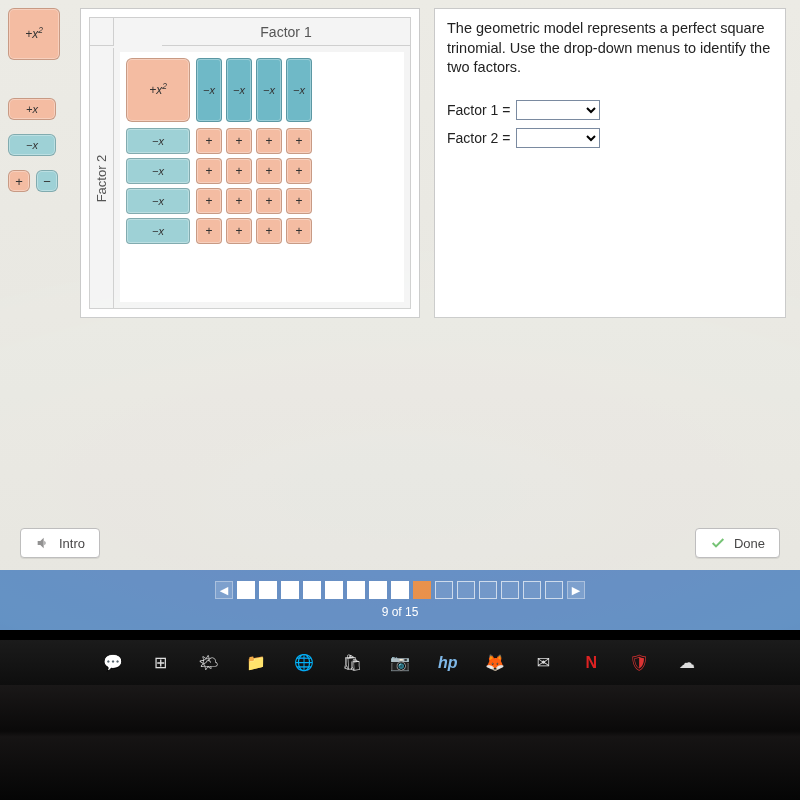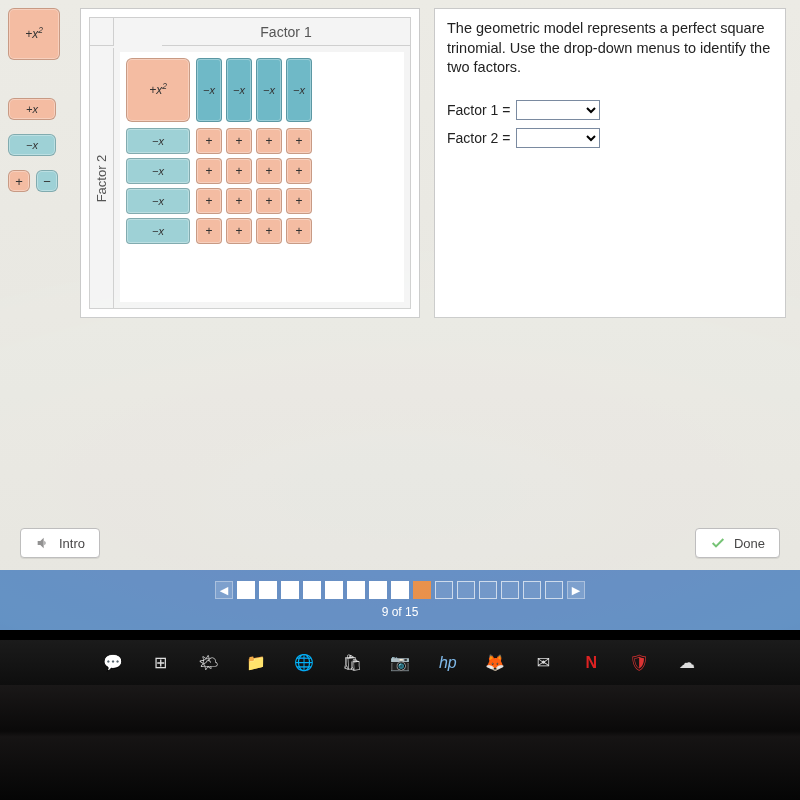--- a/index.html
+++ b/index.html
@@ -215,20 +215,20 @@
 </div>
 
 <div class="taskbar">
   <span class="ticon">💬</span>
   <span class="ticon">⊞</span>
   <span class="ticon">🌤</span>
   <span class="ticon">📁</span>
   <span class="ticon">🌐</span>
   <span class="ticon">🛍</span>
   <span class="ticon">📷</span>
-  <span class="ticon" style="font-style:italic;font-weight:normal;color:#7fb8e8;">hp</span>
+  <span class="ticon" style="font-style:italic;font-weight:bold;color:#7fb8e8;">hp</span>
   <span class="ticon">🦊</span>
   <span class="ticon">✉</span>
   <span class="ticon" style="color:#d22;font-weight:bold;">N</span>
   <span class="ticon" style="color:#d33;">🛡</span>
   <span class="ticon">☁</span>
 </div>
 <div class="bezel"></div>
 
 </body></html>

